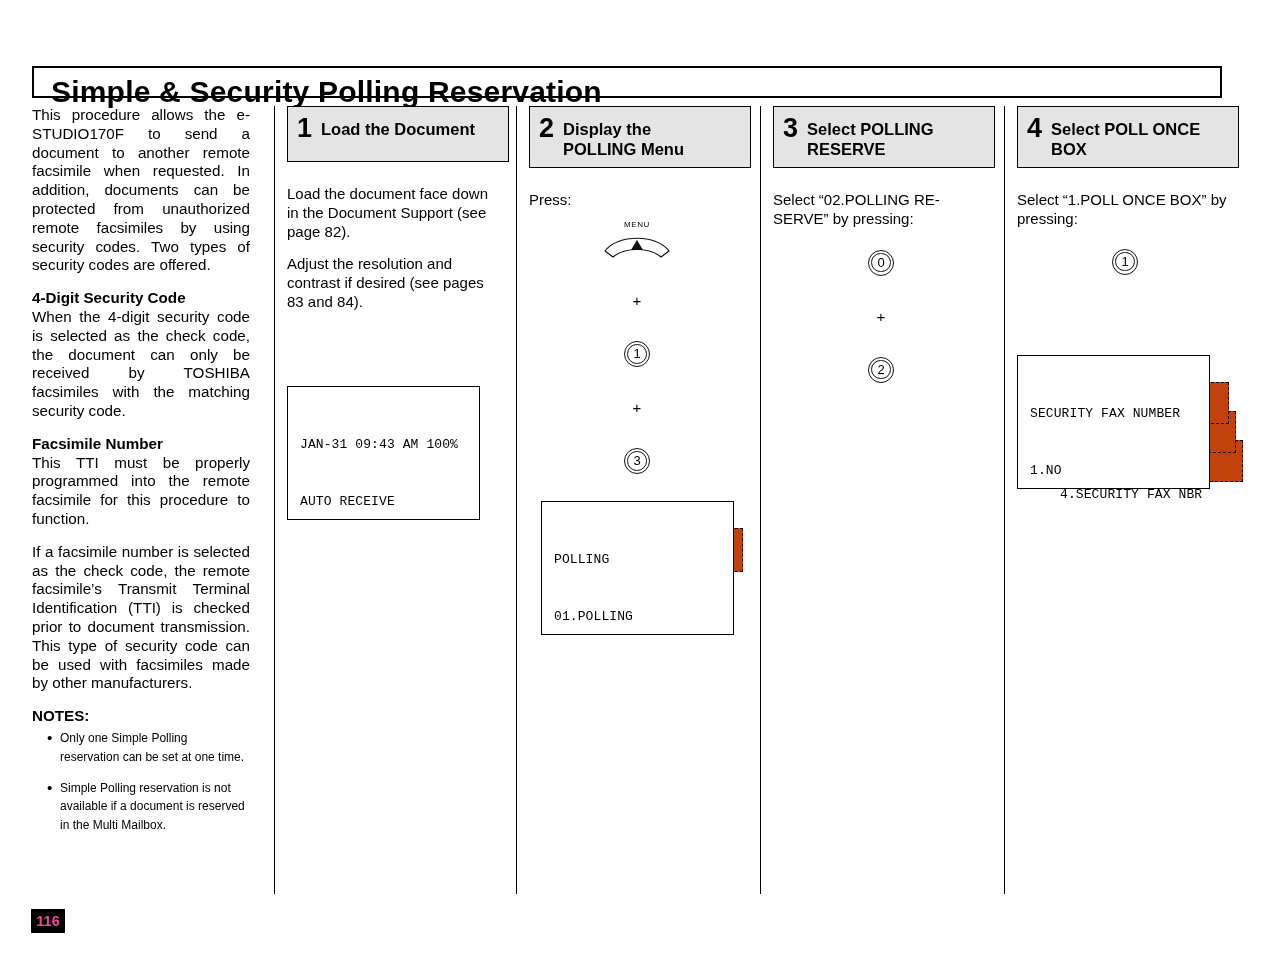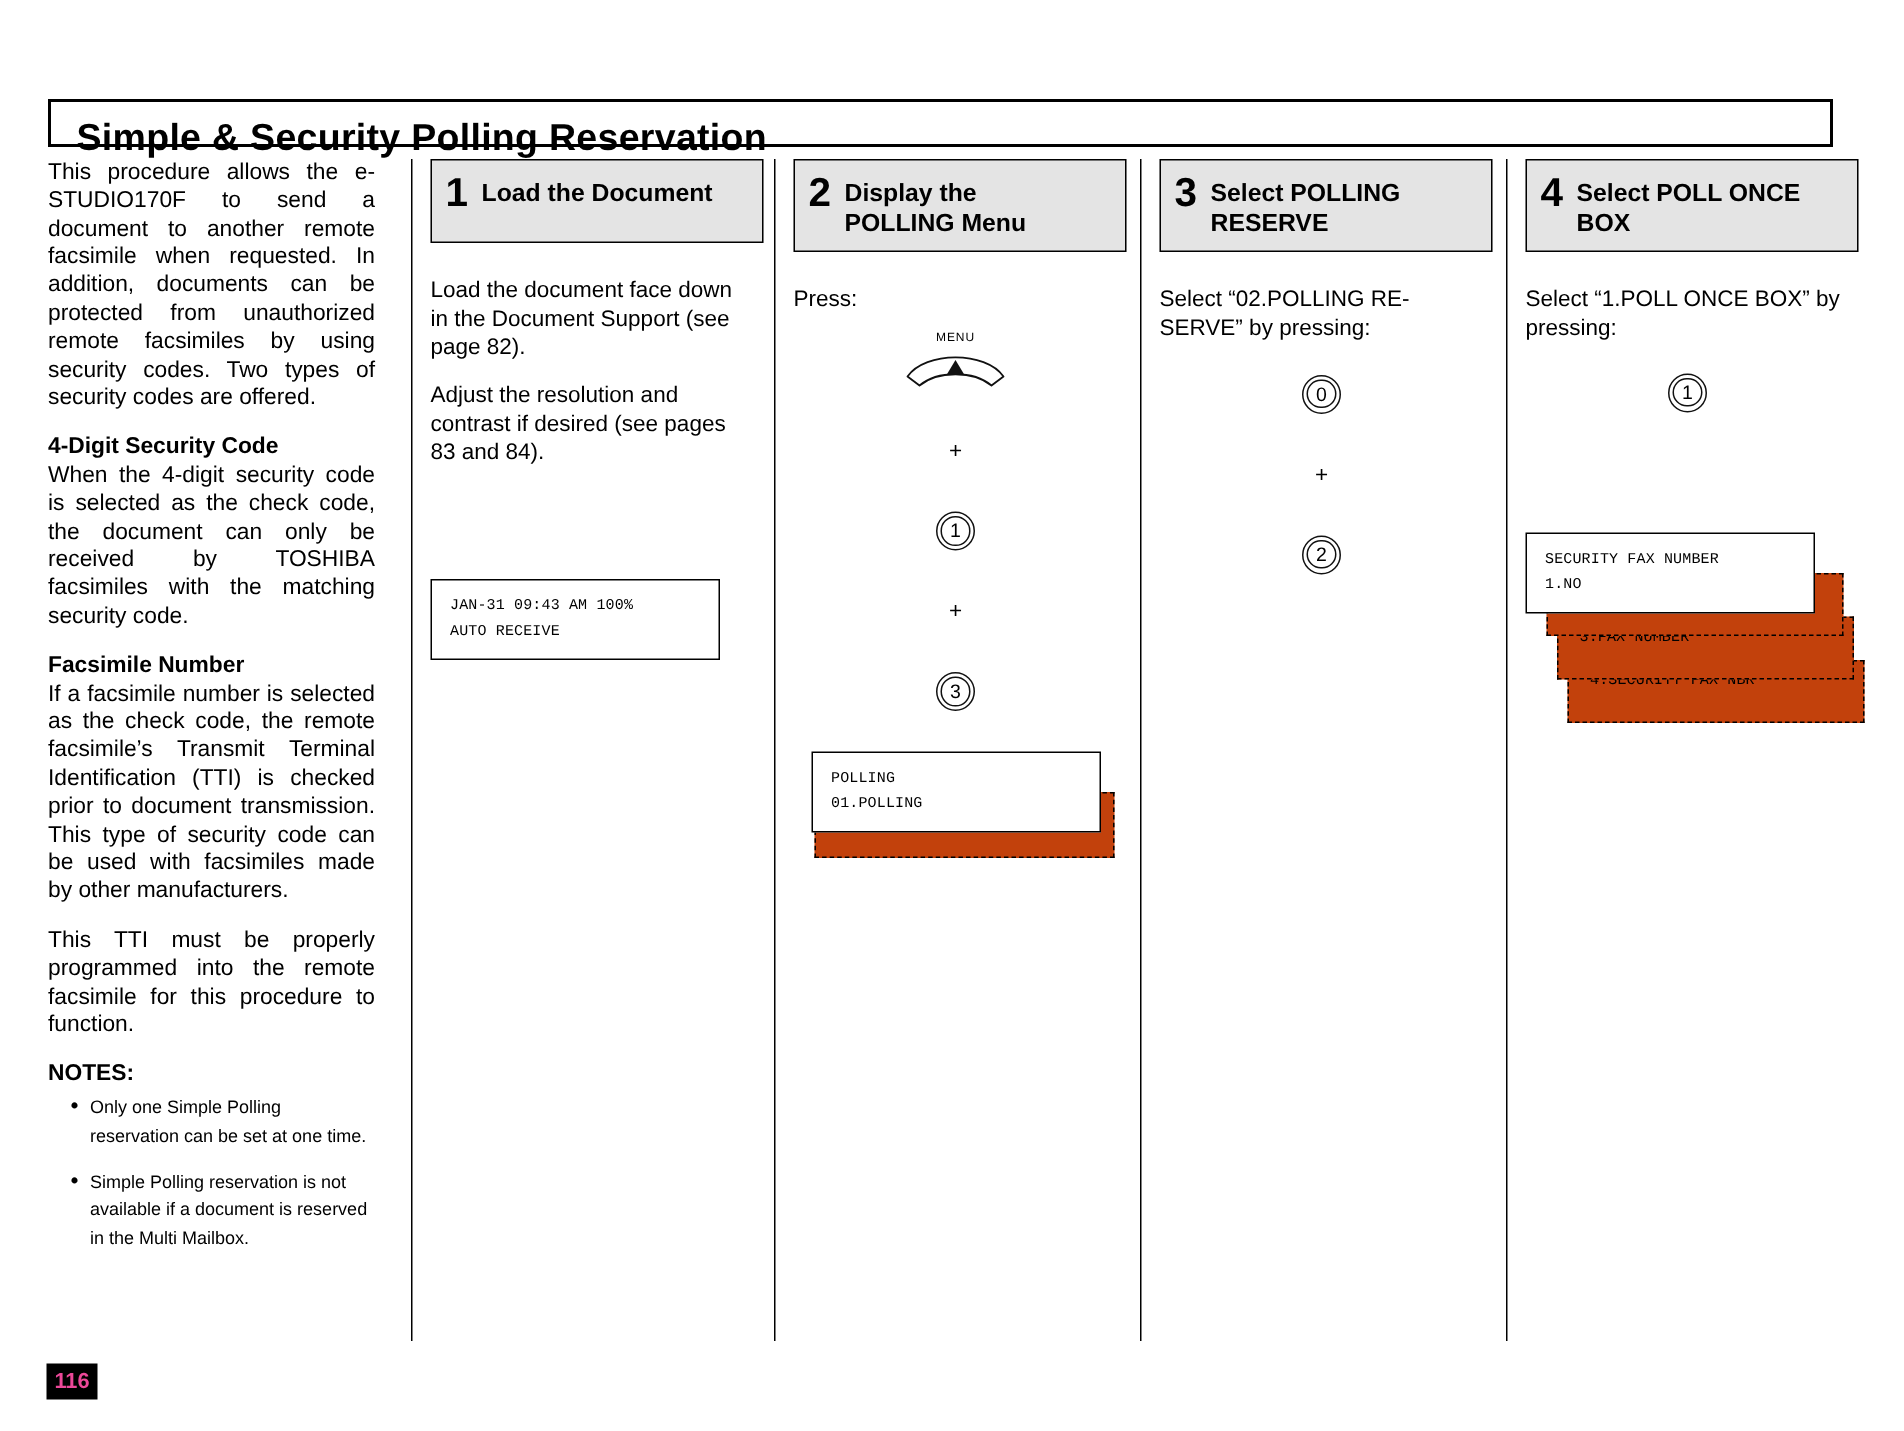--- a/index.html
+++ b/index.html
@@ -23,21 +23,21 @@
     top: 66px;
     width: 1190px;
     height: 32px;
     border: 2px solid #000;
     background: #fff;
     box-sizing: border-box;
     display: flex;
     align-items: center;
   }
   .title-bar .title-text {
-    font-size: 25px;
+    font-size: 30px;
     font-weight: bold;
     letter-spacing: 0.2px;
     padding-left: 17px;
     white-space: nowrap;
     margin-top: 20px;
   }
 
   
   .columns {
     position: absolute;
@@ -199,24 +199,25 @@
     position: relative;
     z-index: 3;
     border: 1.5px solid #000;
     background: #fff;
     box-sizing: border-box;
     padding: 9px 10px 8px 12px;
     width: 193px;
   }
   .lcd-line {
     font-family: "Liberation Mono", "DejaVu Sans Mono", monospace;
-    font-size: 10px;
+    font-size: 13px;
     line-height: 17.5px;
     letter-spacing: 0.1px;
     white-space: pre;
+    margin-top: 40px;
   }
   .lcd-dashed {
     position: absolute;
     border: 1.5px dashed #000;
     background: #c2410c;
     box-sizing: border-box;
     z-index: 2;
     padding: 5px 8px 6px 14px;
   }
   .lcd-dashed .lcd-line { position: relative; z-index: 4; }
@@ -247,22 +248,22 @@
 <div class="columns">
 
   <div class="col col-intro">
     <div class="col-inner">
       <p class="body-text">This procedure allows the e-STUDIO170F to send a document to another remote facsimile when requested. In addition, documents can be protected from unauthorized remote facsimiles by using security codes. Two types of security codes are offered.</p>
 
       <p class="sub-head">4-Digit Security Code</p>
       <p class="body-text">When the 4-digit security code is selected as the check code, the document can only be received by TOSHIBA facsimiles with the matching security code.</p>
 
       <p class="sub-head">Facsimile Number</p>
+      <p class="body-text last-line-left">This TTI must be properly programmed into the remote facsimile for this procedure to function.</p>
       <p class="body-text">If a facsimile number is selected as the check code, the remote facsimile’s Transmit Terminal Identification (TTI) is checked prior to document transmission.  This type of security code can be used with facsimiles made by other manufacturers.</p>
-      <p class="body-text last-line-left">This TTI must be properly programmed into the remote facsimile for this procedure to function.</p>
 
       <p class="notes-head">NOTES:</p>
 
       <div class="note-item">
         <div class="note-bullet">•</div>
         <div class="note-body">Only one Simple Polling reservation can be set at one time.</div>
       </div>
       <div class="note-item">
         <div class="note-bullet">•</div>
         <div class="note-body">Simple Polling reservation is not available if a document is reserved in the Multi Mailbox.</div>

